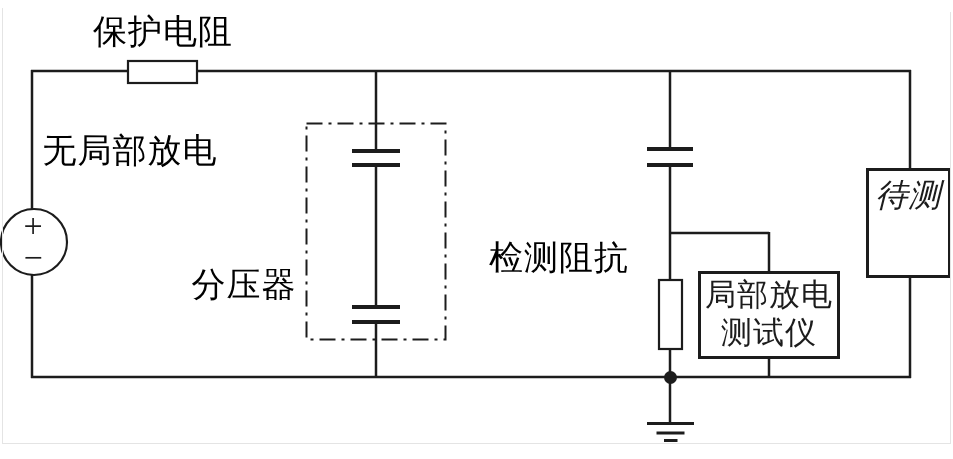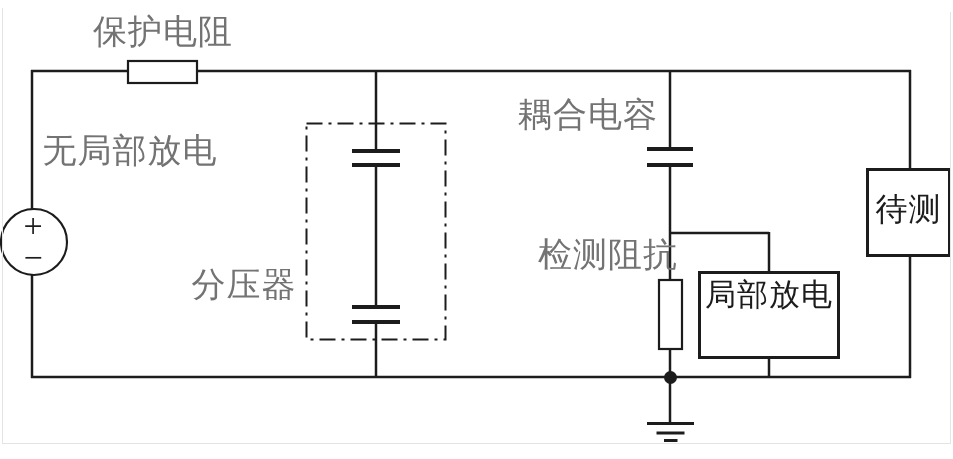--- a/index.html
+++ b/index.html
@@ -17,21 +17,21 @@
     color: #1c1c1c;
   }
   #circuit-svg {
     position: absolute;
     left: 0;
     top: 0;
   }
   .label {
     position: absolute;
     text-align: center;
-    color: #737373;
+    color: #000000;
     font-size: 34px;
     line-height: 37px;
     letter-spacing: 1px;
     white-space: nowrap;
   }
   .sign {
     position: absolute;
     text-align: center;
     color: #1c1c1c;
     font-size: 34px;
@@ -52,31 +52,32 @@
     height: 88px;
     font-size: 31px;
     line-height: 38px;
     padding-top: 2px;
     letter-spacing: 1px;
   }
   #dut-box {
     left: 866px;
     top: 168px;
     width: 85px;
-    height: 89px;
+    height: 110px;
     font-size: 32px;
     line-height: 39px;
-    padding-top: 19px;
+    padding-top: 5px;
     letter-spacing: 1px;
+    font-style: italic;
   }
   #label-protection { left: 91px;  top: 13px;  width: 144px; }
   #label-source     { left: 30px;  top: 132px; width: 200px; }
   #label-divider    { left: 184px; top: 242px; width: 120px; margin-top: 24px; }
   #label-coupling   { left: 514px; top: 96px;  width: 148px; }
-  #label-detection  { left: 534px; top: 239px; width: 148px; font-family: Liberation Mono, monospace; }
+  #label-detection  { left: 485px; top: 239px; width: 148px; }
   #source-plus      { left: 13px;  top: 209px; width: 40px; }
   #source-minus     { left: 13px;  top: 241px; width: 40px; }
   .frame-line {
     position: absolute;
     background: #e4e4e4;
   }
   #frame-left   { left: 2px;   top: 8px;   width: 1px;   height: 436px; }
   #frame-right  { left: 950px; top: 12px;  width: 1px;   height: 432px; }
   #frame-bottom { left: 2px;   top: 443px; width: 949px; height: 1px; }
 </style>
@@ -129,35 +130,35 @@
 
     <g stroke="#1c1c1c" stroke-width="3" fill="none">
       <line x1="647" y1="423.5" x2="694" y2="423.5"></line>
       <line x1="656.5" y1="433" x2="684.5" y2="433"></line>
       <line x1="664" y1="440.5" x2="677.5" y2="440.5"></line>
     </g>
   </svg>
 
   <div class="comp-box" id="pd-tester-box">
     <div>局部放电</div>
+    <div>测试仪</div>
   </div>
 
   <div class="comp-box" id="dut-box">
     <div>待测</div>
   </div>
 
   <div class="label" id="label-protection">保护电阻</div>
 
   <div class="label" id="label-source">
     <div>无局部放电</div>
   </div>
 
   <div class="label" id="label-divider">分压器</div>
 
-  <div class="label" id="label-coupling">耦合电容</div>
 
   <div class="label" id="label-detection">检测阻抗</div>
 
   <div class="sign" id="source-plus">+</div>
   <div class="sign" id="source-minus">−</div>
 
   <div class="frame-line" id="frame-left"></div>
   <div class="frame-line" id="frame-right"></div>
   <div class="frame-line" id="frame-bottom"></div>
 

